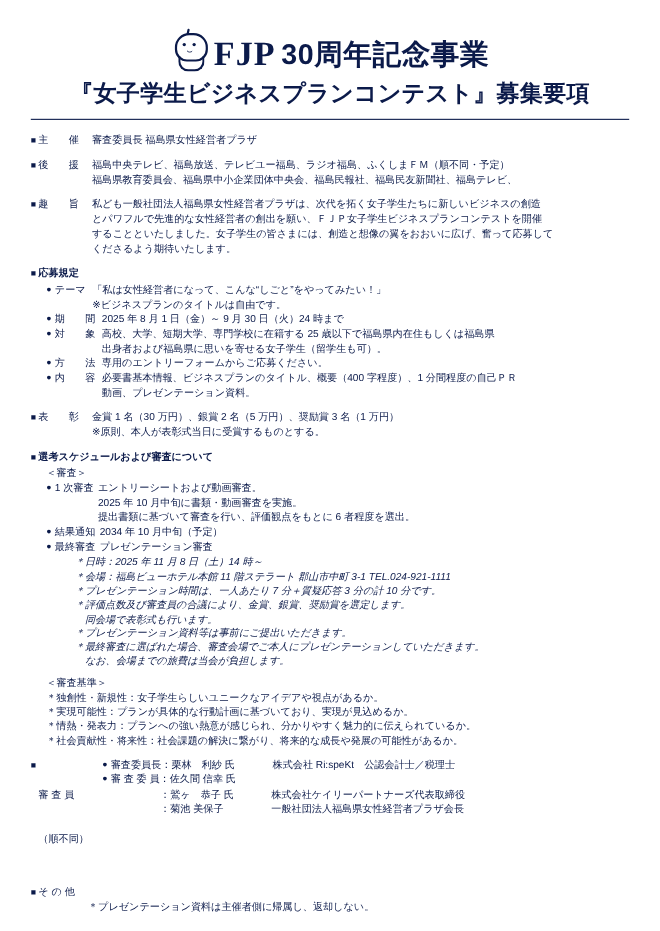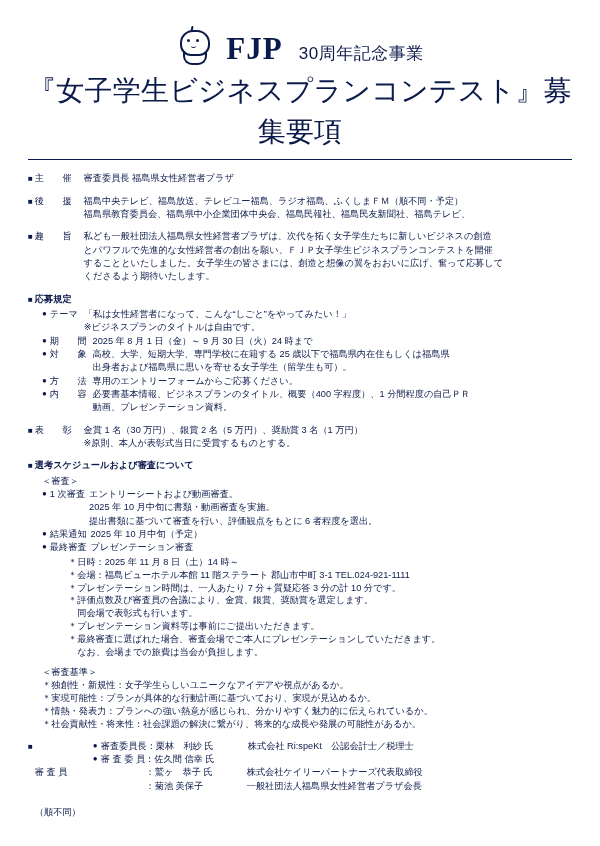--- a/index.html
+++ b/index.html
@@ -7,46 +7,46 @@
     width:600px;height:846px;background:#ffffff;
     font-family:"Liberation Sans","DejaVu Sans",sans-serif;
     color:#0b1a4a;
     font-size:9.2px;line-height:1.45;
     -webkit-font-smoothing:antialiased;
   }
   .page{position:relative;width:600px;height:846px;box-sizing:border-box;padding:18px 28px 10px 28px;}
 
   
   .header{text-align:center;margin-top:10px;}
-  .logo-row{display:flex;align-items:flex-end;justify-content:center;gap:16px;}
+  .logo-row{display:flex;align-items:flex-end;justify-content:center;gap:5px;}
   .mascot{width:34px;height:36px;position:relative;}
   .mascot .head{
     position:absolute;left:4px;top:2px;width:26px;height:22px;
     border:2px solid #0b1a4a;border-radius:13px 13px 11px 11px;background:#fff;
   }
   .mascot .hair{position:absolute;left:15px;top:-2px;width:2px;height:6px;background:#0b1a4a;border-radius:2px;transform:rotate(12deg);}
   .mascot .eye{position:absolute;top:11px;width:3px;height:3px;border-radius:50%;background:#0b1a4a;}
   .mascot .eye.l{left:11px;}
   .mascot .eye.r{left:20px;}
   .mascot .mouth{position:absolute;left:15px;top:16px;width:5px;height:3px;border-bottom:1.6px solid #0b1a4a;border-radius:0 0 5px 5px;}
   .mascot .body{position:absolute;left:7px;top:23px;width:20px;height:12px;border:2px solid #0b1a4a;border-top:none;border-radius:0 0 9px 9px;}
   .fjp{font-family:"Liberation Serif","DejaVu Serif",serif;font-size:31px;font-weight:bold;letter-spacing:1px;line-height:1;}
-  .anniv{font-size:17px;font-weight:normal;letter-spacing:0.5px;line-height:1;padding-bottom:2px;}
-  .title2{font-size:28px;font-weight:normal;margin-top:7px;letter-spacing:0.2px;}
+  .anniv{font-size:26px;font-weight:bold;letter-spacing:0.5px;line-height:1;padding-bottom:2px;}
+  .title2{font-size:21px;font-weight:bold;margin-top:7px;letter-spacing:0.2px;}
   .rule{border:none;border-top:1.6px solid #0b1a4a;margin:7px 0 12px 0;}
 
   
   .blk{margin-bottom:9px;}
   .row{display:flex;align-items:flex-start;}
   .sq{flex:0 0 auto;margin-right:2px;}
   .sq:before{content:"■";font-size:8px;}
   .lbl{flex:0 0 auto;white-space:pre;}
   .body-txt{flex:1 1 auto;}
   .indent{margin-left:14px;}
-  .indent2{margin-left:26px;}
+  .indent2{margin-left:26px;font-style:italic;}
 
   .bul{display:flex;align-items:flex-start;}
   .bul .dot{flex:0 0 auto;margin-right:3px;font-size:8px;line-height:1.5;}
   .bul .k{flex:0 0 auto;white-space:pre;}
   .bul .v{flex:1 1 auto;}
 
   .sec-title{font-weight:bold;text-align:right;}
   .tight{line-height:1.4;}
 </style>
 </head>
@@ -183,21 +183,21 @@
           <div>エントリーシートおよび動画審査。</div>
           <div>2025 年 10 月中旬に書類・動画審査を実施。</div>
           <div>提出書類に基づいて審査を行い、評価観点をもとに 6 者程度を選出。</div>
         </span>
       </div>
 
       <div class="bul">
         <span class="dot">●</span>
         <span class="k">結果通知</span>
         <span class="v" style="margin-left:4px">
-          <div>2025 年 10 月中旬（予定）</div>
+          <div>2034 年 10 月中旬（予定）</div>
         </span>
       </div>
 
       <div class="bul">
         <span class="dot">●</span>
         <span class="k">最終審査</span>
         <span class="v" style="margin-left:4px">
           <div>プレゼンテーション審査</div>
         </span>
       </div>

